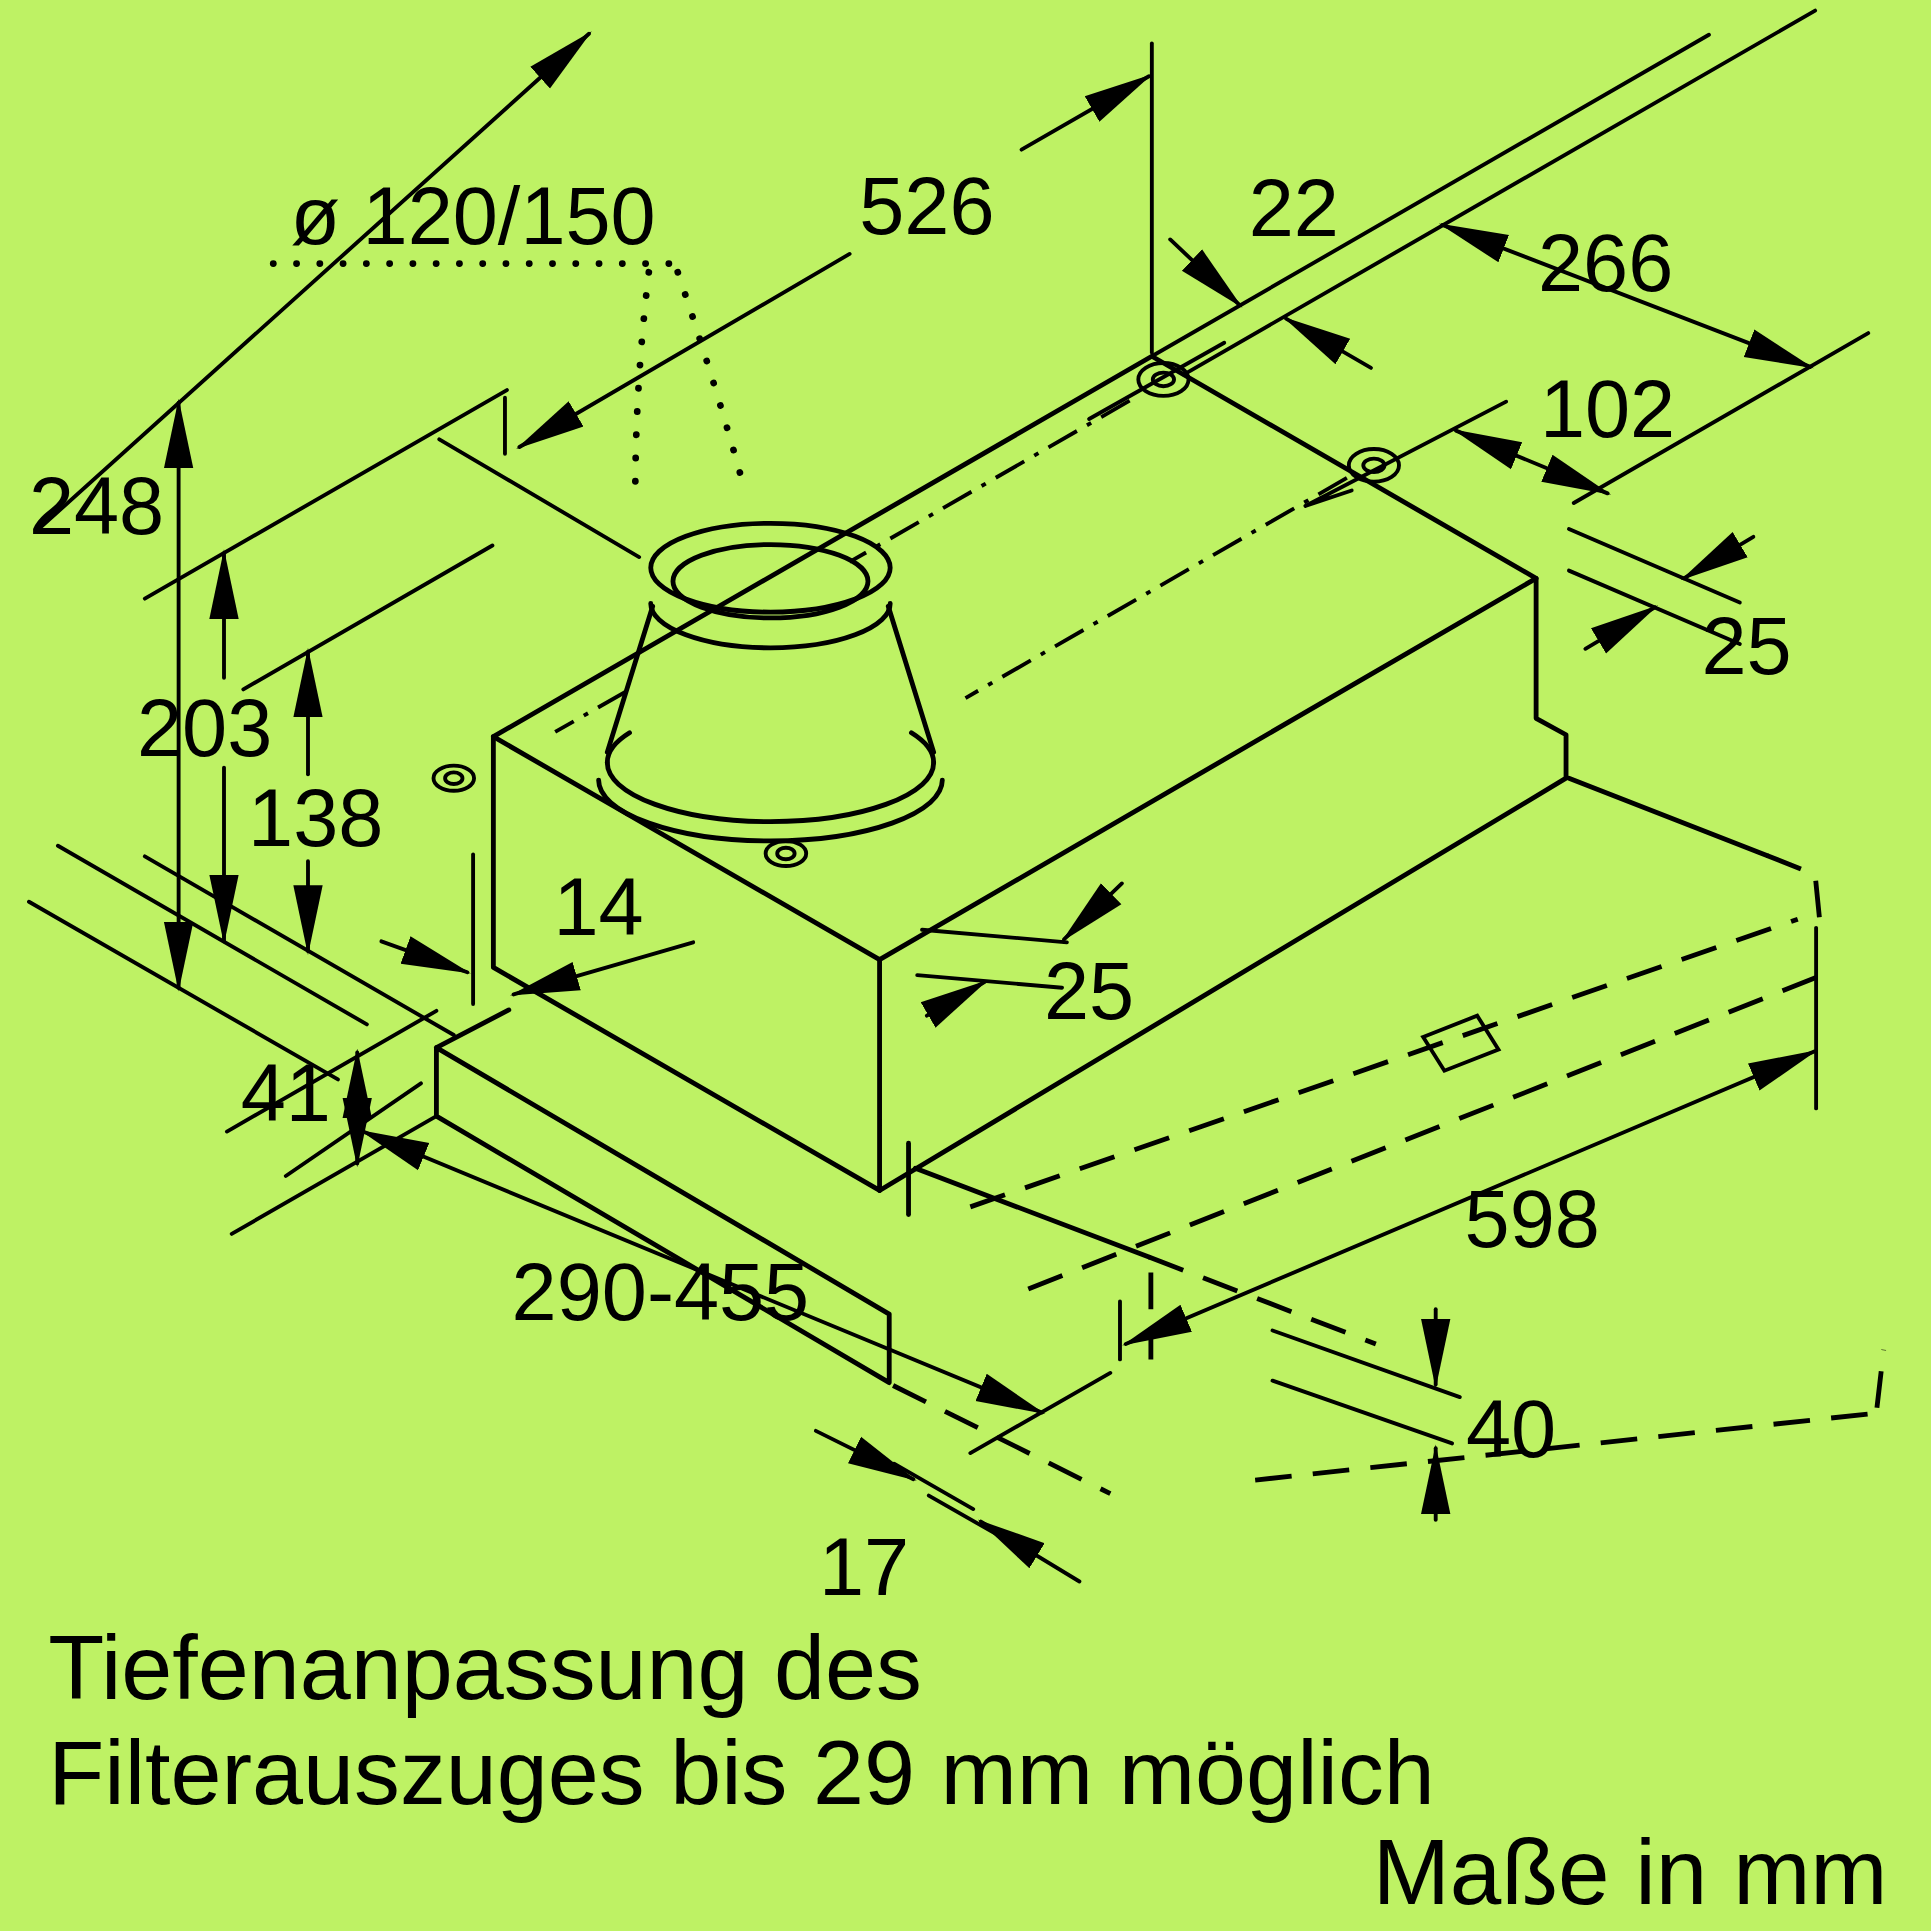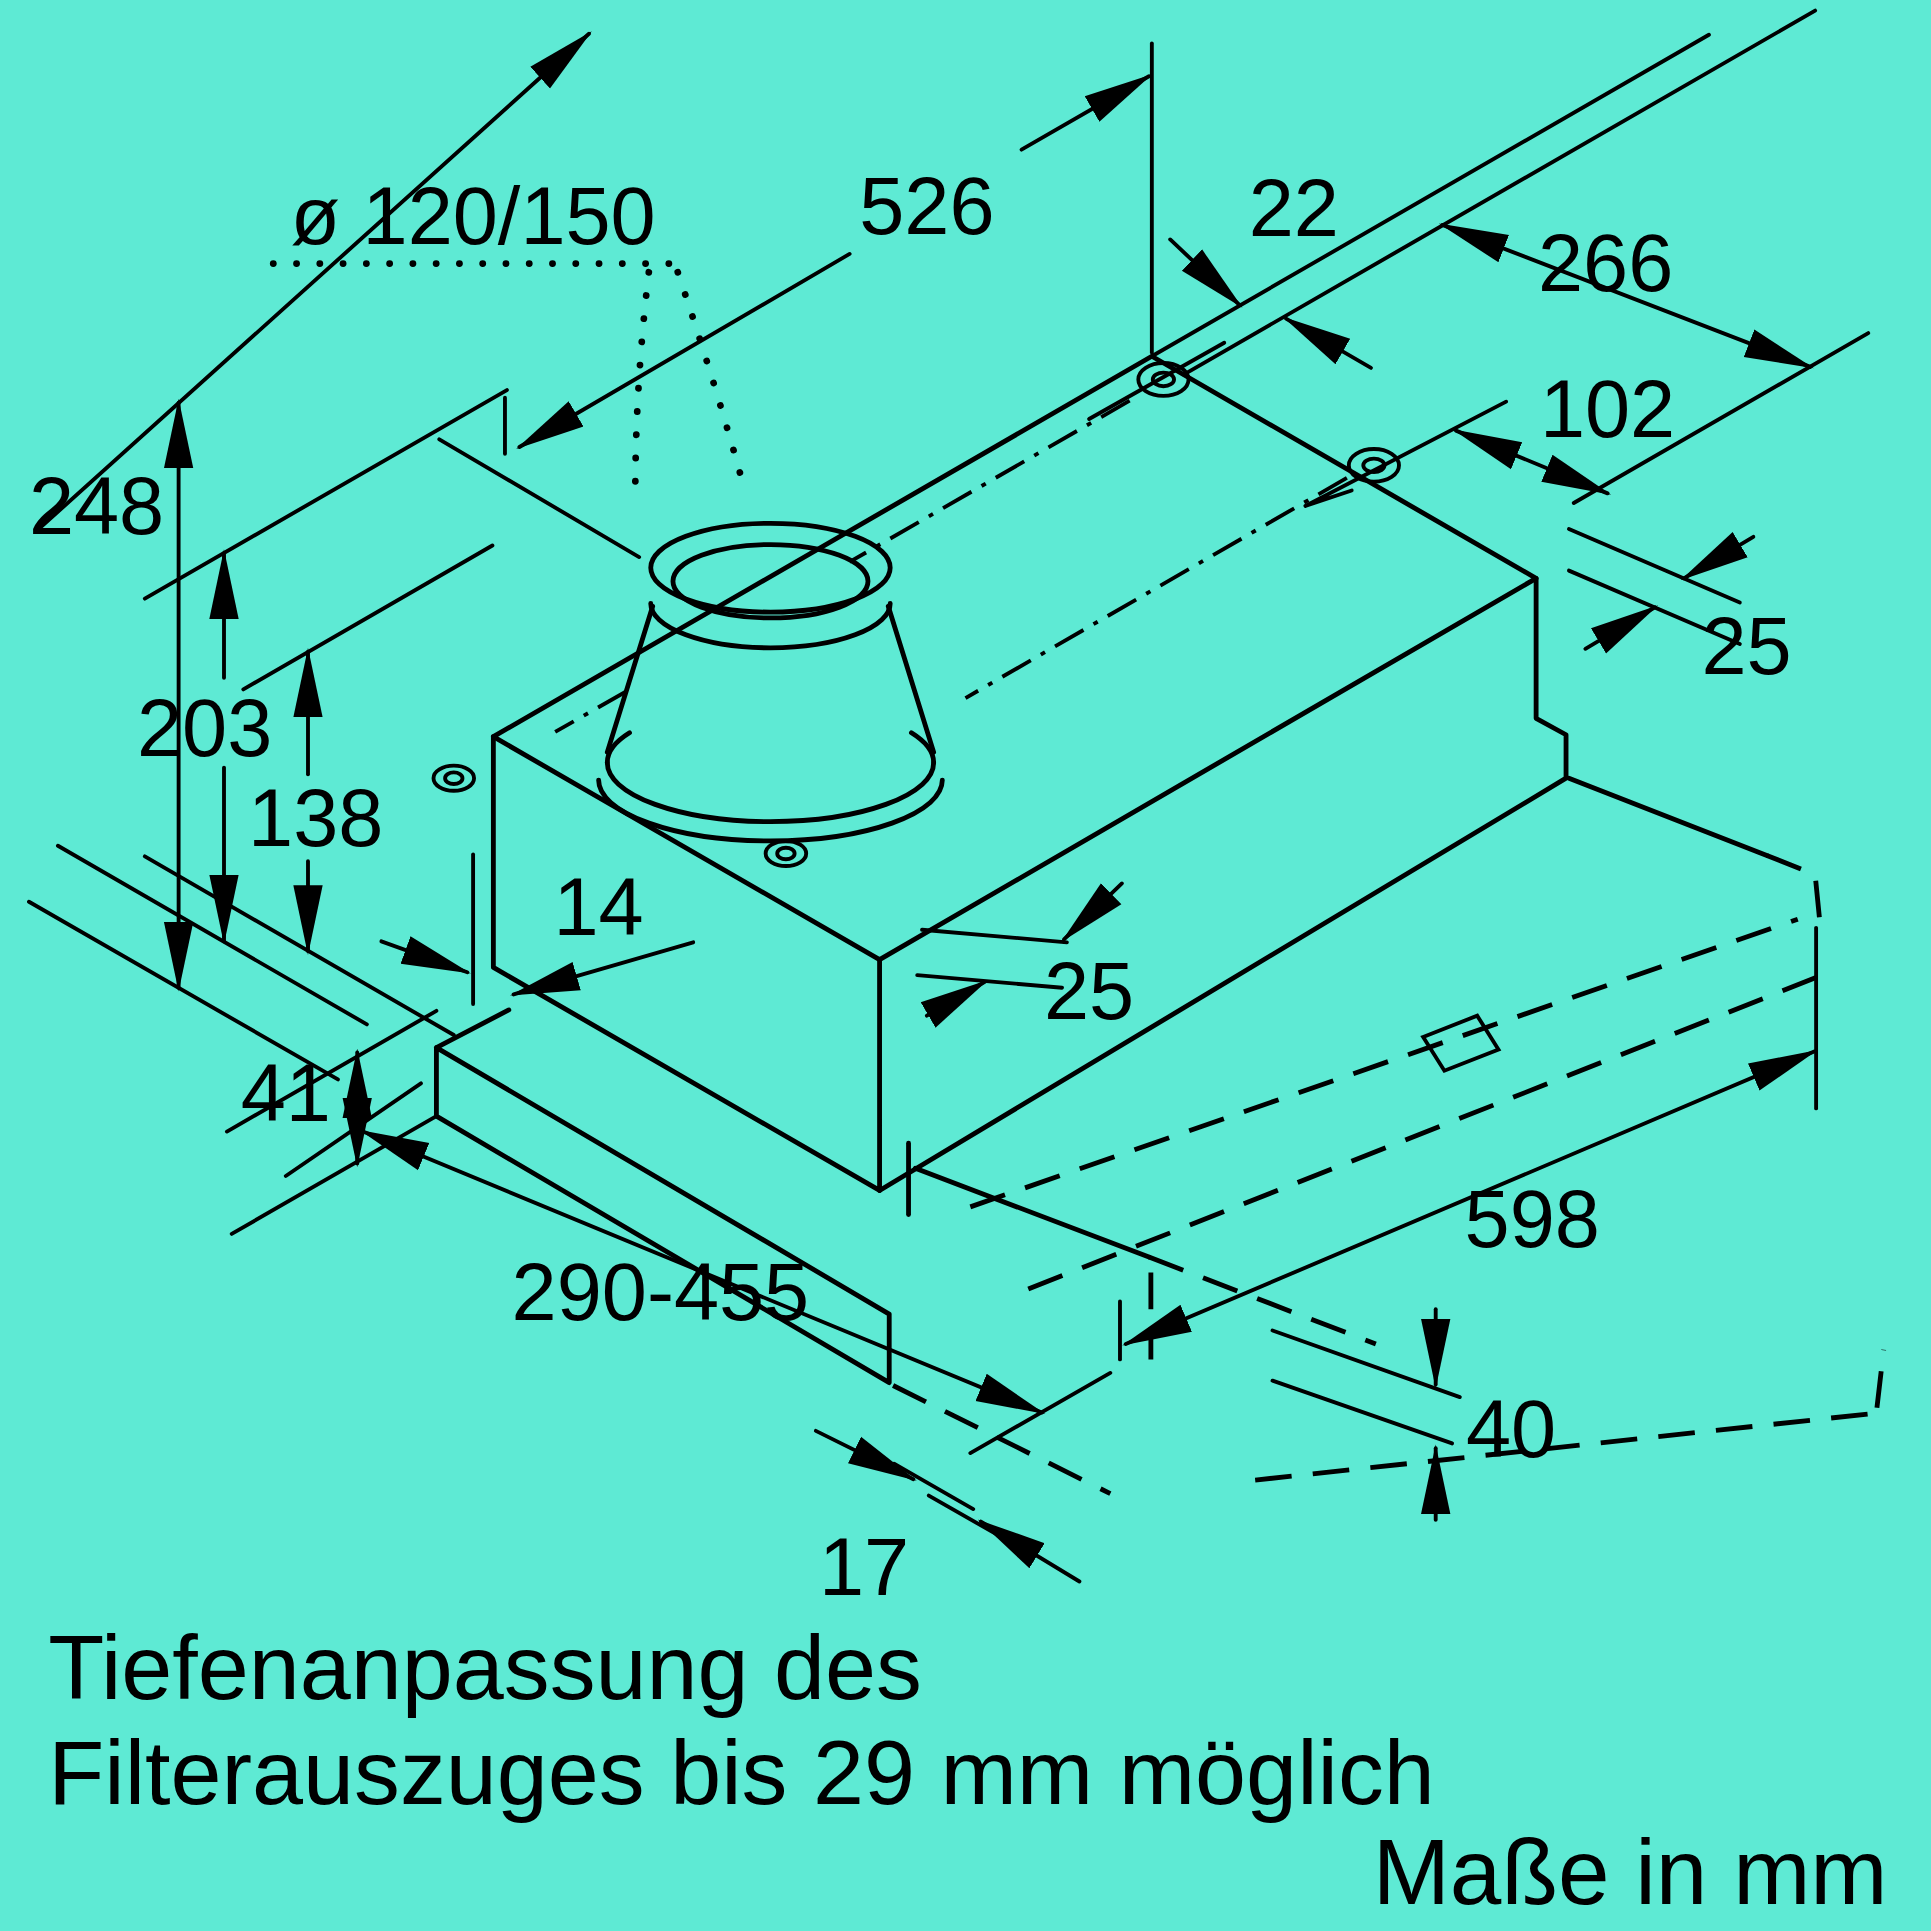--- a/index.html
+++ b/index.html
@@ -1,16 +1,16 @@
 <!DOCTYPE html>
 <html><head>
 <meta charset="utf-8">
 <style>
   html,body{margin:0;padding:0;background:#fff;}
-  .stage{width:1931px;height:1931px;position:relative;background:#5eead4;}
+  .stage{width:1931px;height:1931px;position:relative;background:#bef264;}
   svg{display:block;}
   text{font-family:"Liberation Sans","DejaVu Sans",sans-serif;fill:#000;}
   .dim{font-size:84px;}
   .note{font-size:95px;}
   .units{font-size:96px;}
   .ln{stroke:#000;fill:none;stroke-width:5;stroke-linecap:round;stroke-linejoin:round;}
   .thin{stroke:#000;fill:none;stroke-width:4;stroke-linecap:round;}
   .dash{stroke:#000;fill:none;stroke-width:5;stroke-dasharray:38 22;stroke-linecap:butt;}
   .dashdot{stroke:#000;fill:none;stroke-width:4;stroke-dasharray:34 12 5 12;stroke-linecap:butt;}
   .dot{stroke:#000;fill:none;stroke-width:7;stroke-dasharray:0.1 24;stroke-linecap:round;}

